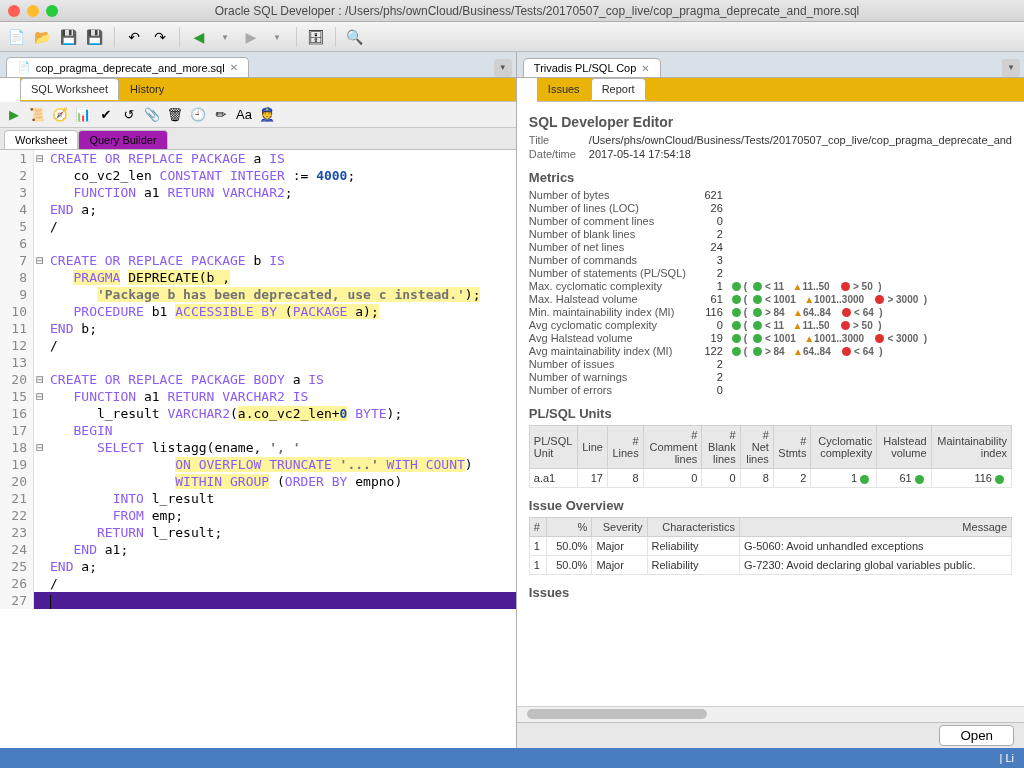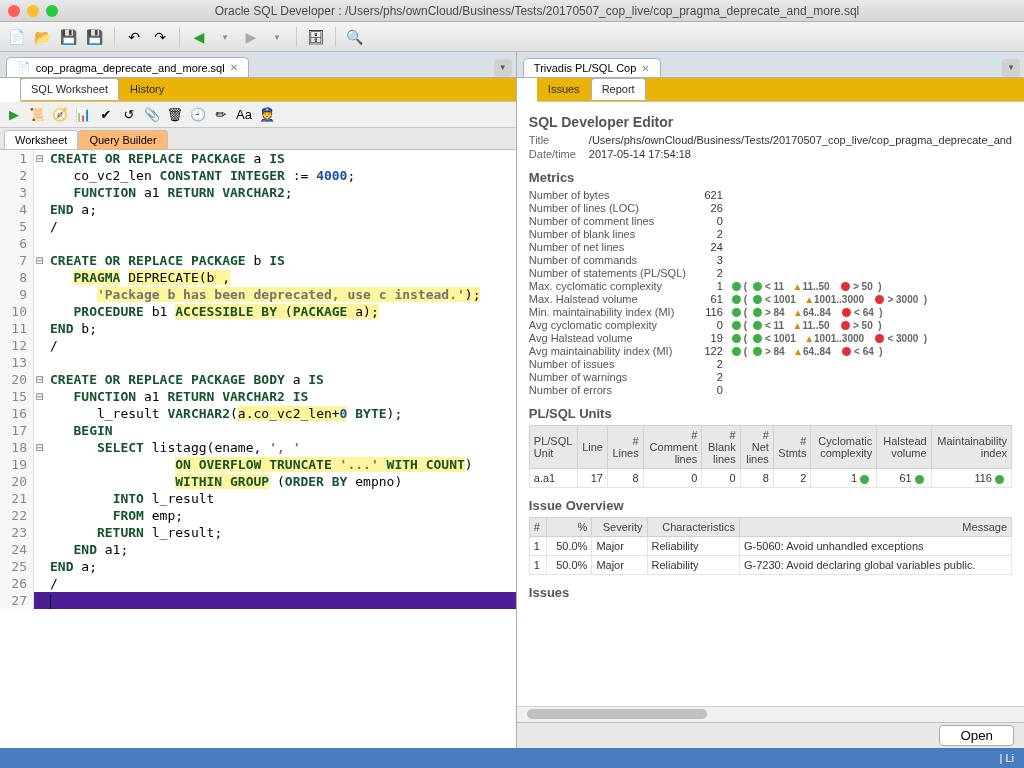--- a/index.html
+++ b/index.html
@@ -18,28 +18,28 @@
   .tabbar { height: 26px; background: #d8e0e8; display: flex; align-items: flex-end; padding-left: 6px; border-bottom: 1px solid #b0b0b0; }
   .file-tab { background: #f2f2f2; border: 1px solid #b0b0b0; border-bottom: none; padding: 3px 10px; border-radius: 5px 5px 0 0; display: flex; align-items: center; gap: 5px; font-size: 11px; }
   .file-tab.active { background: #fff; }
   .close-x { color: #888; font-size: 10px; cursor: pointer; }
   .subtabs { height: 24px; background: #eab308; display: flex; align-items: flex-start; border-bottom: 1px solid #c0c0c0; margin-left: 20px; }
   .subtab { padding: 4px 10px; border: 1px solid transparent; color: #2a2a2a; cursor: pointer; }
   .subtab.active { background: #fff; border: 1px solid #b0b0b0; border-bottom: 1px solid #fff; border-radius: 4px 4px 0 0; margin-bottom: -1px; }
   .editor-toolbar { height: 26px; background: #f0f0f0; border-bottom: 1px solid #c8c8c8; display: flex; align-items: center; padding: 0 4px; gap: 3px; }
   .etbtn { width: 20px; height: 20px; font-size: 13px; display: flex; align-items: center; justify-content: center; cursor: pointer; }
   .ws-tabs { height: 22px; background: #e8e8e8; display: flex; align-items: flex-end; border-bottom: 1px solid #c0c0c0; padding-left: 4px; }
-  .ws-tab { padding: 3px 10px; border: 1px solid #c0c0c0; border-bottom: none; border-radius: 4px 4px 0 0; background: #fdba74; font-size: 11px; cursor: pointer; }
+  .ws-tab { padding: 3px 10px; border: 1px solid #c0c0c0; border-bottom: none; border-radius: 4px 4px 0 0; background: #a21caf; font-size: 11px; cursor: pointer; }
   .ws-tab.active { background: #fff; }
   .editor { flex: 1; overflow: auto; background: #fff; font-family: Menlo, Consolas, monospace; font-size: 13px; line-height: 17px; }
   .editor-line { display: flex; }
   .gutter { width: 34px; text-align: right; padding-right: 6px; color: #888; background: #f7f7f7; border-right: 1px solid #e0e0e0; user-select: none; }
   .fold { width: 12px; text-align: center; color: #888; }
   .code { padding-left: 4px; white-space: pre; }
-  .kw { color: #14532d; font-weight: bold; }
+  .kw { color: #8b5cf6; font-weight: normal; }
   .str { color: #737373; font-weight: bold; }
   .num { color: #1a4eab; font-weight: bold; }
   .hl { background: #fff59d; }
   .curline { background: #4c1d95; }
   .report { flex: 1; overflow: auto; padding: 6px 12px; background: #fff; color: #333; }
   .report h3 { font-size: 14px; font-weight: bold; margin: 6px 0 4px; color: #555; }
   .report h4 { font-size: 13px; font-weight: bold; margin: 10px 0 4px; color: #555; border-top: 0; }
   .meta-row { display: flex; font-size: 11px; margin: 2px 0; }
   .meta-label { width: 60px; color: #666; }
   .metric-row { display: flex; align-items: center; font-size: 11px; margin: 1px 0; }

